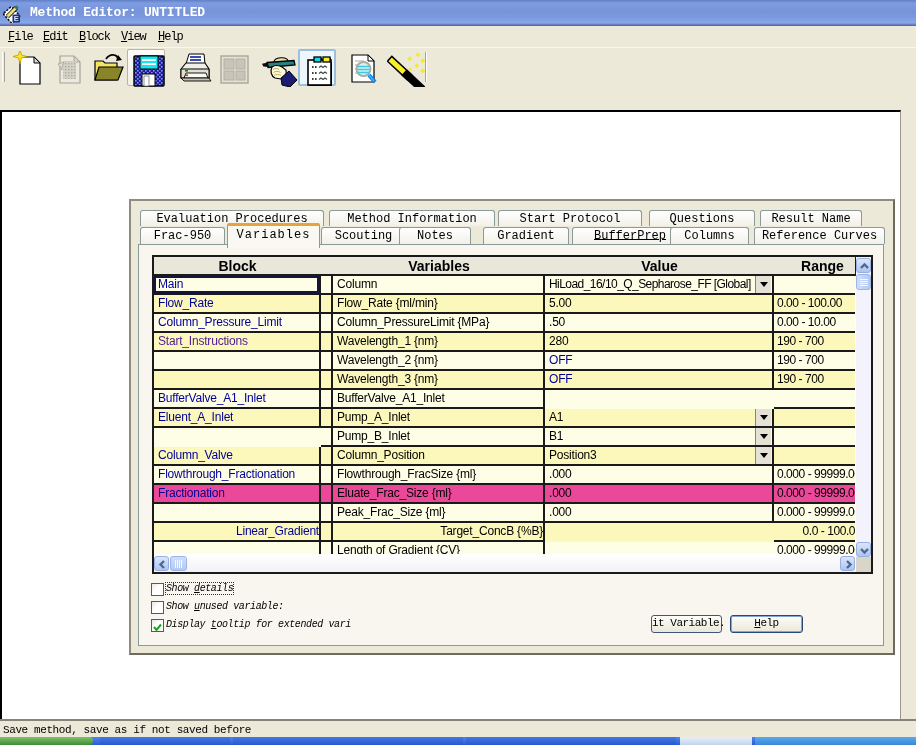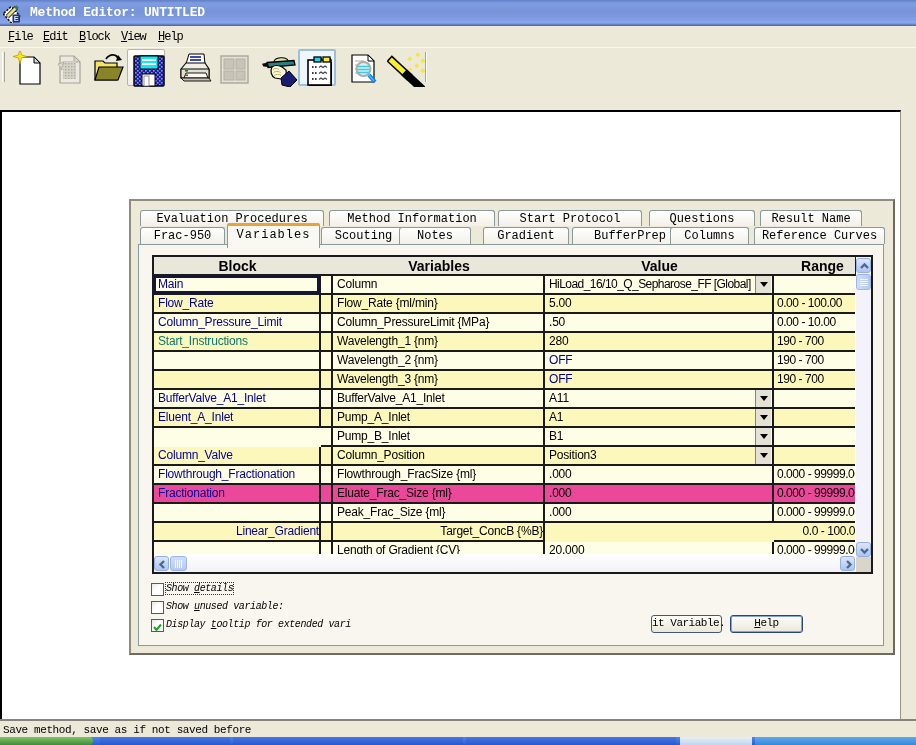--- a/index.html
+++ b/index.html
@@ -275,21 +275,21 @@
   <div id="dlg" class="abs">
     <div class="tab trow1" style="left:9px;width:184px;"><span>Evaluation Procedures</span></div>
     <div class="tab trow1" style="left:198px;width:166px;"><span>Method Information</span></div>
     <div class="tab trow1" style="left:367px;width:144px;"><span>Start Protocol</span></div>
     <div class="tab trow1" style="left:518px;width:106px;"><span>Questions</span></div>
     <div class="tab trow1" style="left:629px;width:102px;"><span>Result Name</span></div>
     <div class="tab trow2" style="left:9px;width:85px;"><span>Frac-950</span></div>
     <div class="tab trow2" style="left:190px;width:85px;"><span>Scouting</span></div>
     <div class="tab trow2" style="left:268px;width:72px;"><span>Notes</span></div>
     <div class="tab trow2" style="left:352px;width:86px;"><span>Gradient</span></div>
-    <div class="tab trow2" style="left:441px;width:116px;"><span>BufferPrep</span></div>
+    <div class="tab trow2" style="left:441px;width:116px;text-decoration:underline;"><span>BufferPrep</span></div>
     <div class="tab trow2" style="left:539px;width:79px;"><span>Columns</span></div>
     <div class="tab trow2" style="left:623px;width:131px;"><span>Reference Curves</span></div>
     <div class="atab"><span>Variables</span></div>
     <div id="pane"></div>
 
     <div id="tbl">
       <div id="thead">
         <div style="left:0;width:167px;">Block</div>
         <div style="left:179px;width:212px;">Variables</div>
         <div style="left:391px;width:229px;">Value</div>
@@ -311,21 +311,21 @@
             <div class="c cr">0.00 - 100.00</div>
           </div>
 <div class="trow" style="top:38px;background:#fefde6;">
             <div class="c cb"><span style="color:#000096">Column_Pressure_Limit</span></div>
             <div class="c cg"></div>
             <div class="c cv">Column_PressureLimit {MPa}</div>
             <div class="c cl">.50</div>
             <div class="c cr">0.00 - 10.00</div>
           </div>
 <div class="trow" style="top:57px;background:#fcf8bc;">
-            <div class="c cb"><span style="color:#0f766e">Start_Instructions</span></div>
+            <div class="c cb"><span style="color:#4c1d95">Start_Instructions</span></div>
             <div class="c cg"></div>
             <div class="c cv">Wavelength_1 {nm}</div>
             <div class="c cl">280</div>
             <div class="c cr">190 - 700</div>
           </div>
 <div class="trow" style="top:76px;background:#fefde6;">
             <div class="c cb"><span style="color:#000096"></span></div>
             <div class="c cg"></div>
             <div class="c cv">Wavelength_2 {nm}</div>
             <div class="c cl"><span style="color:#000096">OFF</span></div>
@@ -335,21 +335,20 @@
             <div class="c cb"><span style="color:#000096"></span></div>
             <div class="c cg"></div>
             <div class="c cv">Wavelength_3 {nm}</div>
             <div class="c cl"><span style="color:#000096">OFF</span></div>
             <div class="c cr">190 - 700</div>
           </div>
 <div class="trow" style="top:114px;background:#fefde6;">
             <div class="c cb"><span style="color:#000096">BufferValve_A1_Inlet</span></div>
             <div class="c cg"></div>
             <div class="c cv">BufferValve_A1_Inlet</div>
-            <div class="c cl">A11<div class="combo"><div class="ca"></div></div></div>
             <div class="c cr"></div>
           </div>
 <div class="trow" style="top:133px;background:#fcf8bc;">
             <div class="c cb"><span style="color:#000096">Eluent_A_Inlet</span></div>
             <div class="c cg"></div>
             <div class="c cv">Pump_A_Inlet</div>
             <div class="c cl">A1<div class="combo"><div class="ca"></div></div></div>
             <div class="c cr"></div>
           </div>
 <div class="trow" style="top:152px;background:#fefde6;">
@@ -389,21 +388,20 @@
 <div class="trow" style="top:247px;background:#fcf8bc;text-align:right;">
             <div class="c cb"><span style="color:#000096">Linear_Gradient</span></div>
             <div class="c cg"></div>
             <div class="c cv">Target_ConcB {%B}</div>
             <div class="c cr">0.0 - 100.0</div>
           </div>
 <div class="trow" style="top:266px;background:#fefde6;">
             <div class="c cb"><span style="color:#000096"></span></div>
             <div class="c cg"></div>
             <div class="c cv">Length of Gradient {CV}</div>
-            <div class="c cl">20.000</div>
             <div class="c cr">0.000 - 99999.00</div>
           </div>
       </div>
       <div id="vsb">
         <div class="sbtn" style="left:0;top:1px;">
             <svg width="13" height="13" viewBox="0 0 13 13">
               <path d="M3,8 L6.5,4.5 L10,8" fill="none" stroke="#4d6990" stroke-width="2.4"></path>
             </svg>
           </div>
         <div class="vthumb">

